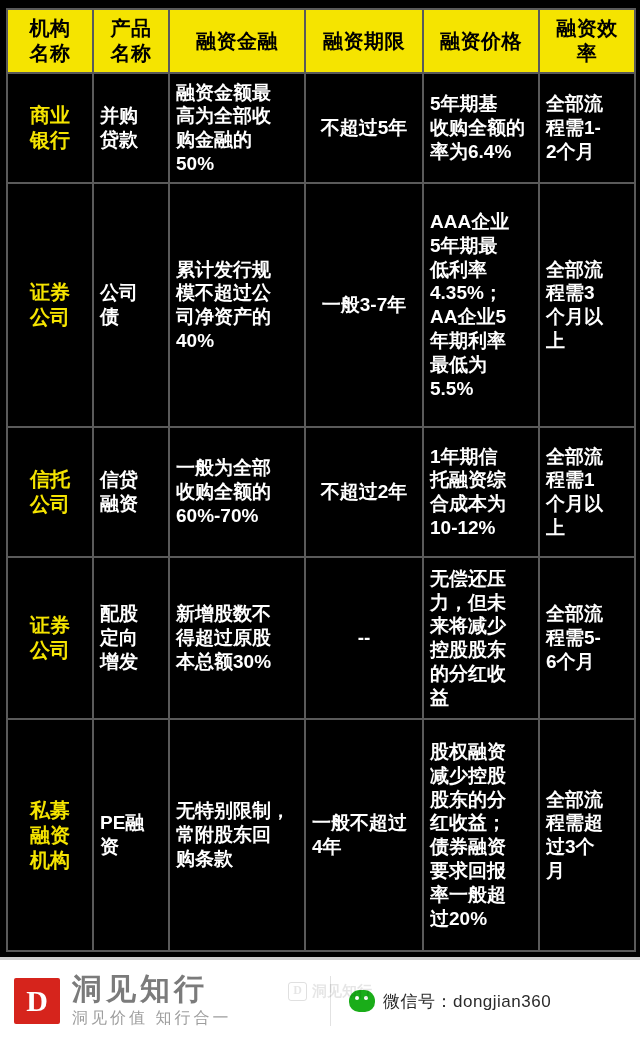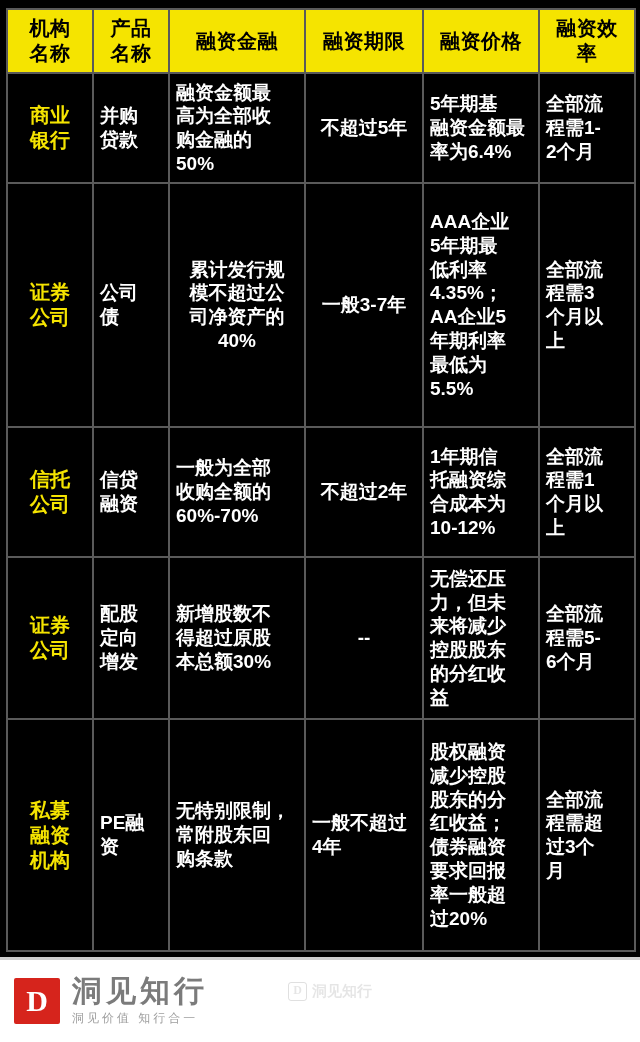--- a/index.html
+++ b/index.html
@@ -118,21 +118,21 @@
   }
   .brand-name {
     color: #7b7b7b;
     font-size: 30px;
     font-weight: bold;
     letter-spacing: 4px;
     line-height: 1.05;
   }
   .brand-tag {
     color: #9e9e9e;
-    font-size: 12px;
+    font-size: 16px;
     letter-spacing: 3px;
     margin-top: 4px;
   }
   .footer-right {
     display: flex;
     align-items: center;
     padding-left: 18px;
     border-left: 1px solid #e2e2e2;
     height: 50px;
   }
@@ -248,32 +248,32 @@
         <td class="org" style="white-space: pre-line;">商业
 银行</td>
         <td class="prod" style="white-space: pre-line;">并购
 贷款</td>
         <td class="cell" style="white-space: pre-line;">融资金额最
 高为全部收
 购金融的
 50%</td>
         <td class="cell center">不超过5年</td>
         <td class="cell" style="white-space: pre-line;">5年期基
-融资金额最
+收购全额的
 率为6.4%</td>
         <td class="cell" style="white-space: pre-line;">全部流
 程需1-
 2个月</td>
       </tr>
       <tr style="height:244px">
         <td class="org" style="white-space: pre-line;">证券
 公司</td>
         <td class="prod" style="white-space: pre-line;">公司
 债</td>
-        <td class="cell" style="white-space: pre-line; text-align: center;">累计发行规
+        <td class="cell" style="white-space: pre-line;">累计发行规
 模不超过公
 司净资产的
 40%</td>
         <td class="cell center">一般3-7年</td>
         <td class="cell" style="white-space: pre-line; margin-top: 16px;">AAA企业
 5年期最
 低利率
 4.35%；
 AA企业5
 年期利率
@@ -354,15 +354,19 @@
         <span class="wm-d">D</span>
         <span>洞见知行</span>
       </div>
     <div class="footer-left">
       <div class="logo-mark">D</div>
       <div class="brand-block">
         <div class="brand-name">洞见知行</div>
         <div class="brand-tag">洞见价值  知行合一</div>
       </div>
     </div>
+    <div class="footer-right">
+      <div class="wechat-icon"></div>
+      <div class="wechat-text">微信号：dongjian360</div>
+    </div>
   </div>
 
 </div>
 
 </body></html>

